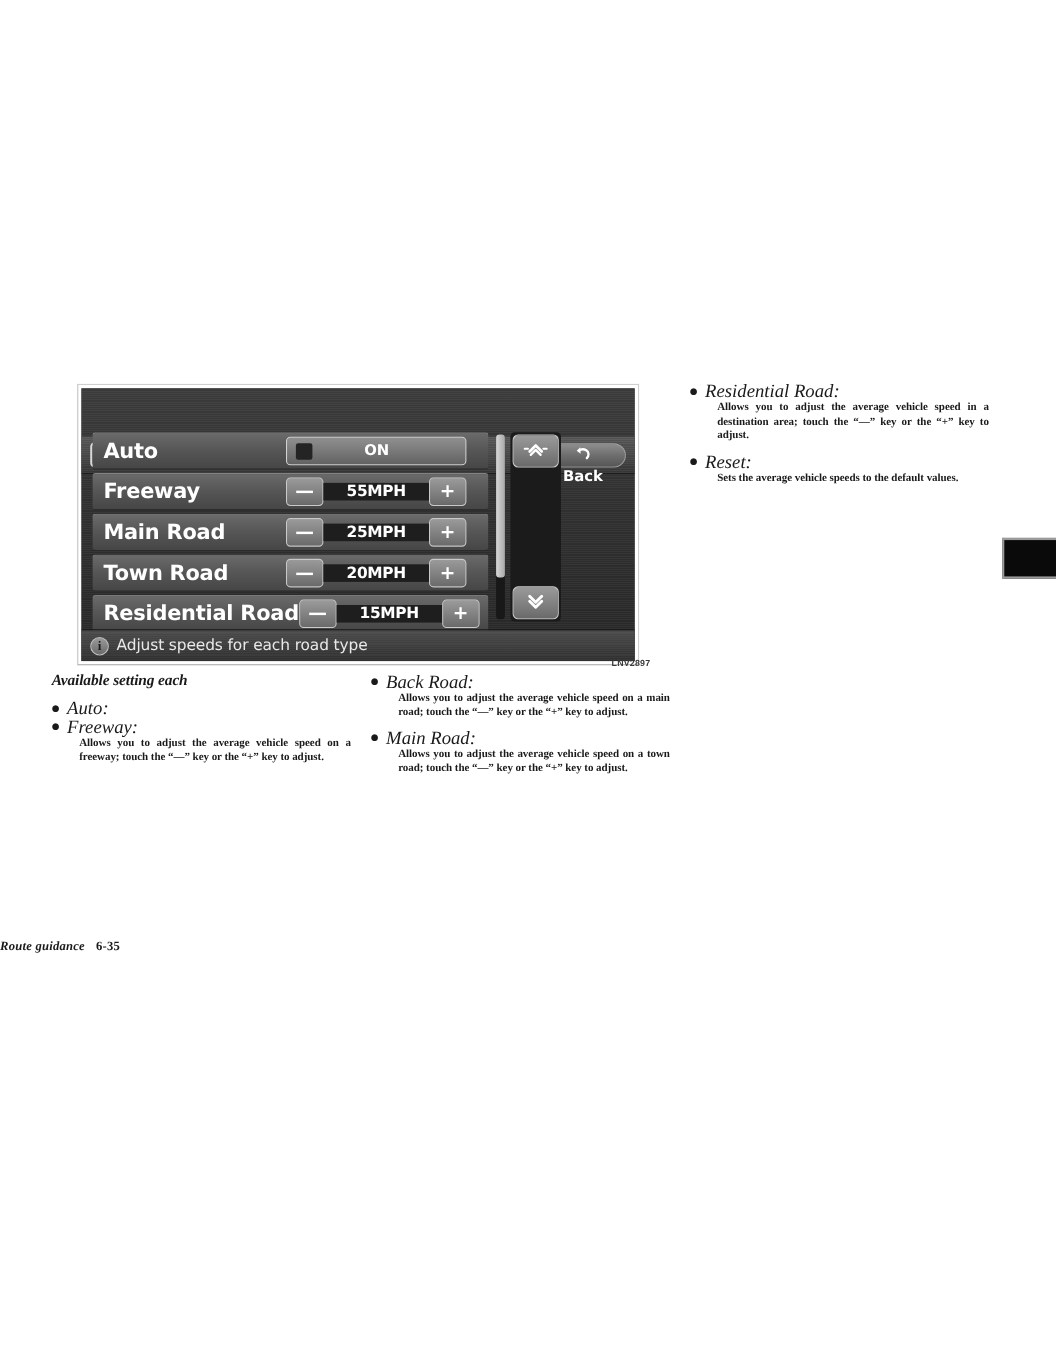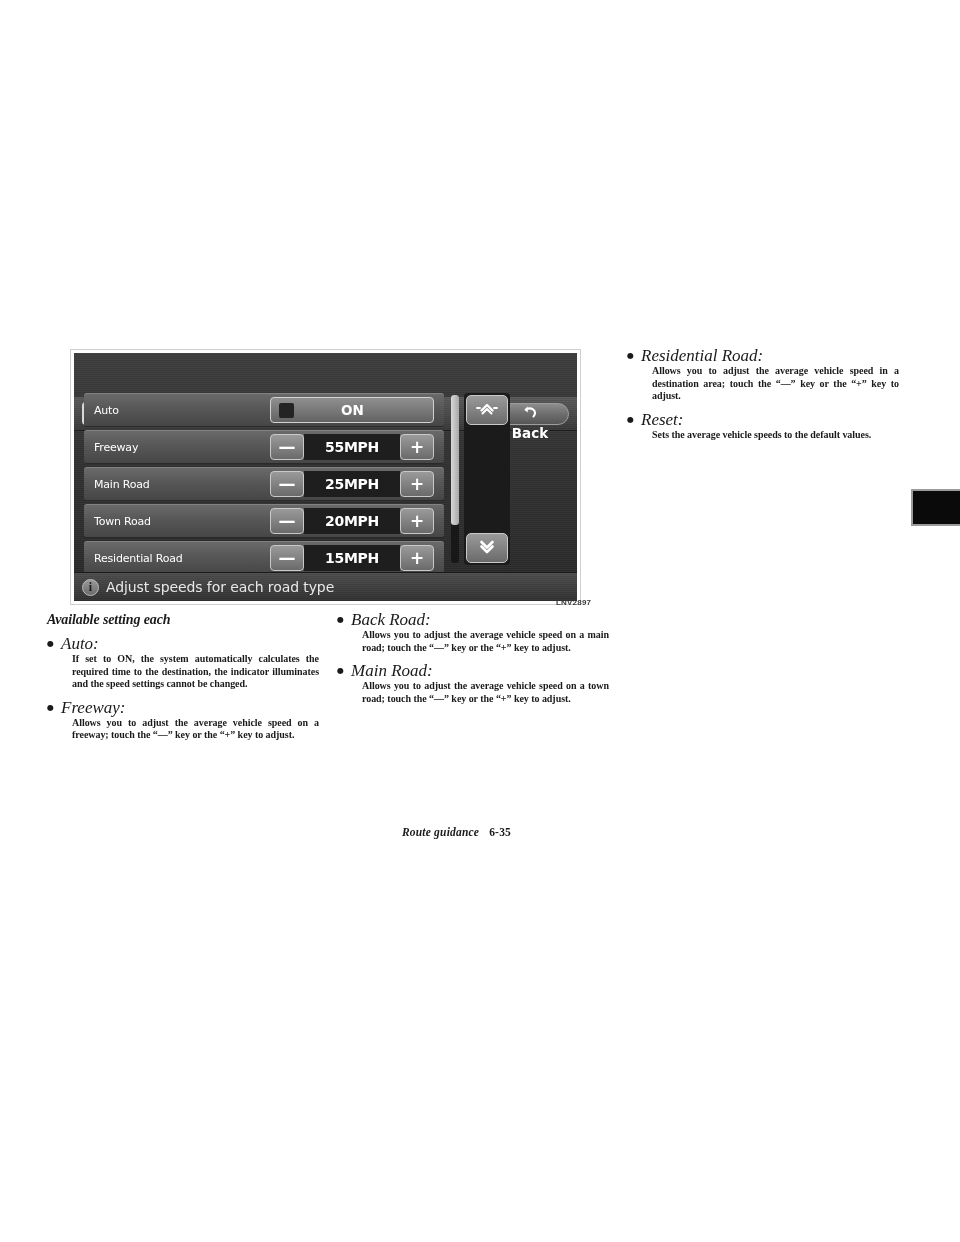--- a/index.html
+++ b/index.html
@@ -144,32 +144,32 @@
     align-items: center;
     border-radius: 3px;
     background: linear-gradient(to bottom, #6a6a6a 0%, #575757 45%, #464646 100%);
     border-top: 1px solid #828282;
     border-bottom: 1px solid #2a2a2a;
     overflow: hidden;
   }
   .row-label {
     flex: 1 1 auto;
     color: #ffffff;
-    font-size: 11px;
-    font-weight: normal;
+    font-size: 19px;
+    font-weight: bold;
     padding-left: 10px;
     letter-spacing: -0.2px;
     white-space: nowrap;
   }
   .row-control {
     flex: 0 0 auto;
     display: flex;
     align-items: center;
     height: 26px;
-    margin-right: 10px;
+    margin-right: 20px;
   }
   
   .toggle-box {
     width: 164px;
     height: 26px;
     border-radius: 4px;
     border: 1px solid #d2d2d2;
     background: linear-gradient(to bottom, #8f8f8f 0%, #777 55%, #626262 100%);
     display: flex;
     align-items: center;
@@ -210,21 +210,21 @@
     justify-content: center;
     color: #ffffff;
     font-size: 17px;
     font-weight: bold;
     line-height: 1;
     box-sizing: border-box;
     flex: 0 0 auto;
   }
   .step-value {
     flex: 1 1 auto;
-    height: 26px;
+    height: 16px;
     background: #1e1e1e;
     color: #ffffff;
     font-size: 14px;
     font-weight: bold;
     display: flex;
     align-items: center;
     justify-content: center;
     letter-spacing: -0.3px;
   }
 
@@ -370,23 +370,23 @@
     font-weight: bold;
     line-height: 12.6px;
     text-align: justify;
     letter-spacing: -0.05px;
   }
 
   
   .footer {
     position: absolute;
     left: 0;
-    top: 826px;
+    top: 855px;
     width: 913px;
-    text-align: center;
+    text-align: left;
     font-family: "Liberation Serif", serif;
     font-size: 11.5px;
     font-weight: bold;
     font-style: italic;
     color: #1a1a1a;
     letter-spacing: 0.2px;
   }
   .footer .pagenum {
     font-style: normal;
     margin-left: 10px;
@@ -526,21 +526,20 @@
 
   <div class="fig-caption">LNV2897</div>
 
   <div class="col" id="col-left">
     <div class="sec-head">Available setting each</div>
 
     <div class="bullet-item">
       <span class="bullet-mark">●</span>
       <span class="bullet-term">Auto:</span>
     </div>
-    <div class="bullet-body">If set to ON, the system automatically calculates the required time to the destination, the indicator illuminates and the speed settings cannot be changed.</div>
 
     <div class="bullet-item">
       <span class="bullet-mark">●</span>
       <span class="bullet-term">Freeway:</span>
     </div>
     <div class="bullet-body">Allows you to adjust the average vehicle speed on a freeway; touch the “—” key or the “+” key to adjust.</div>
   </div>
 
   <div class="col" id="col-mid">
     <div class="bullet-item">

